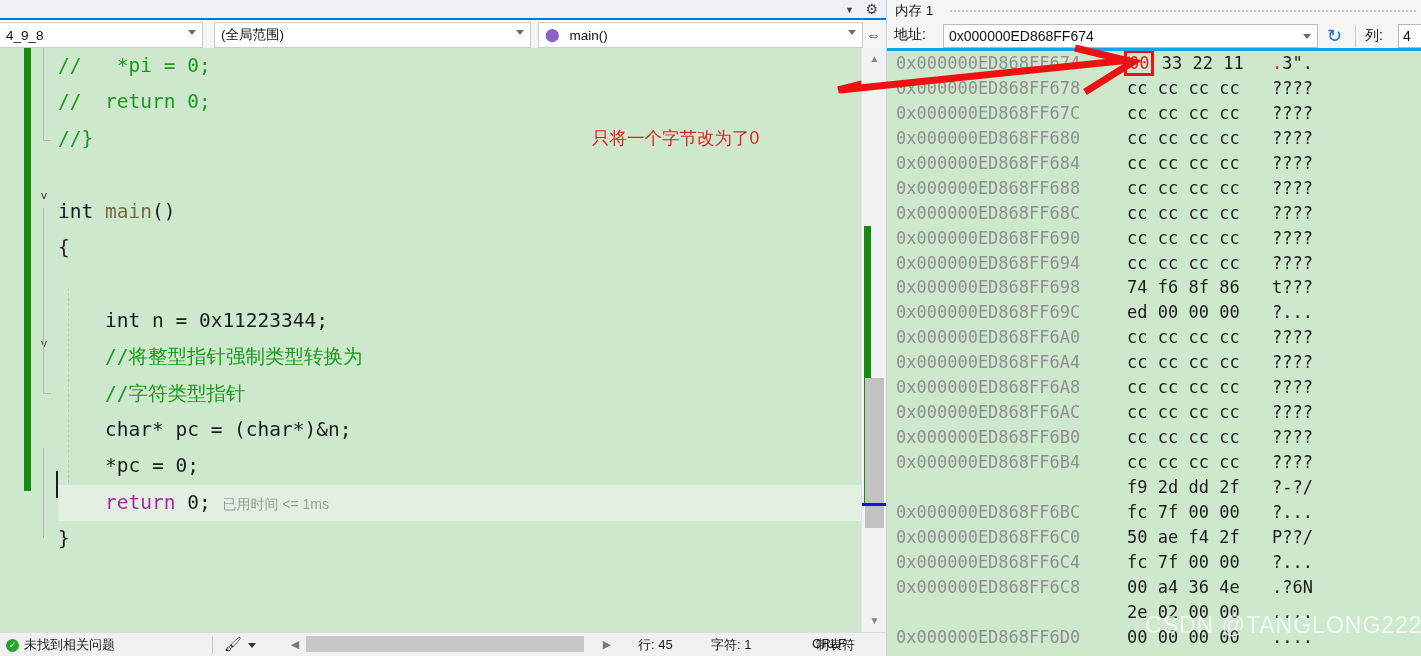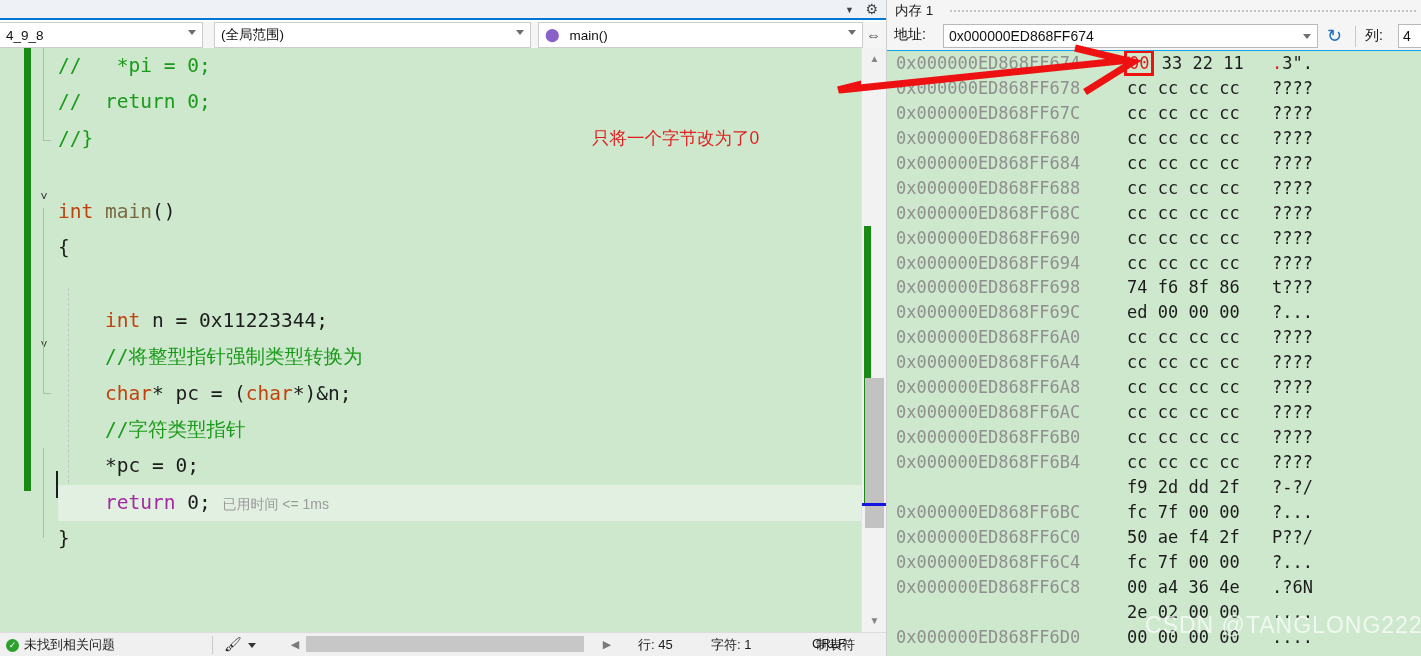--- a/index.html
+++ b/index.html
@@ -88,21 +88,21 @@
   .fold-tick { position: absolute; height: 1px; background: #b7b7b7; }
 
   .code {
     position: absolute; left: 58px; top: 0; width: 832px;
     font-family: "DejaVu Sans Mono", monospace;
     font-size: 19.5px;
   }
   .cline { height: 36.4px; line-height: 36.4px; white-space: pre; }
   .cline.hl { background: #e2f0e1; }
   .tok-cmt { color: #1a9a1a; }
-  .tok-kw  { color: #c2410c; }
+  .tok-kw  { color: #0f172a; }
   .tok-fn  { color: #7a6a42; }
   .tok-ret { color: #a329a3; }
   .tok-pln { color: #1c1c1c; }
   .dash-ind {
     position: absolute; left: 68px; top: 0; width: 0;
     border-left: 1px dashed #bfbfbf; height: 0;
   }
   .caret {
     position: absolute; left: 56px; top: 423px;
     width: 2px; height: 27px; background: #1c1c1c;
@@ -189,21 +189,21 @@
     position: absolute; left: 8px; top: 2px;
     font-size: 13.5px; color: #1c1c1c;
   }
   .mem-title .dots {
     position: absolute; left: 62px; top: 9px; right: 4px; height: 5px;
     background-image: radial-gradient(#c4c4c4 40%, transparent 41%);
     background-size: 4px 4px;
   }
   .mem-toolbar {
     position: absolute; left: 0; top: 22px; width: 535px; height: 29px;
-    background: #f5f5f5; border-bottom: 1px solid #0ea5e9;
+    background: #f5f5f5; border-bottom: 3px solid #0ea5e9;
   }
   .mem-addr-label {
     position: absolute; left: 7px; top: 4px; font-size: 14px; color: #111;
   }
   .mem-addr-box {
     position: absolute; left: 56px; top: 2px; width: 375px; height: 24px;
     background: #fff; border: 1px solid #b9b9b9;
   }
   .mem-addr-box .val {
     position: absolute; left: 5px; top: 3px;
@@ -305,22 +305,22 @@
       <div class="code">
           <div class="cline"><span class="tok-cmt">//   *pi = 0;</span></div>
           <div class="cline"><span class="tok-cmt">//  return 0;</span></div>
           <div class="cline"><span class="tok-cmt">//}</span></div>
           <div class="cline"><span class="tok-pln"></span></div>
           <div class="cline"><span class="tok-kw">int</span><span class="tok-pln"> </span><span class="tok-fn">main</span><span class="tok-pln">()</span></div>
           <div class="cline"><span class="tok-pln">{</span></div>
           <div class="cline"><span class="tok-pln"></span></div>
           <div class="cline"><span class="tok-pln">    </span><span class="tok-kw">int</span><span class="tok-pln"> n = 0x11223344;</span></div>
           <div class="cline"><span class="tok-cmt">    //将整型指针强制类型转换为</span></div>
+          <div class="cline"><span class="tok-cmt">    //字符类型指针</span></div>
           <div class="cline"><span class="tok-pln">    </span><span class="tok-kw">char</span><span class="tok-pln">* pc = (</span><span class="tok-kw">char</span><span class="tok-pln">*)&amp;n;</span></div>
-          <div class="cline"><span class="tok-cmt">    //字符类型指针</span></div>
           <div class="cline"><span class="tok-pln">    *pc = 0;</span></div>
           <div class="cline hl"><span class="tok-pln">    </span><span class="tok-ret">return</span><span class="tok-pln"> 0; </span><span style="color: rgb(154, 154, 154); font-size: 14px; font-family: &quot;Liberation Sans&quot;, sans-serif;">已用时间 &lt;= 1ms</span></div>
           <div class="cline"><span class="tok-pln">}</span></div>
         </div>
       <div class="caret"></div>
 
       <div class="annot-text">只将一个字节改为了0</div>
     </div>
 
     <svg class="annot-svg" width="886" height="656">

